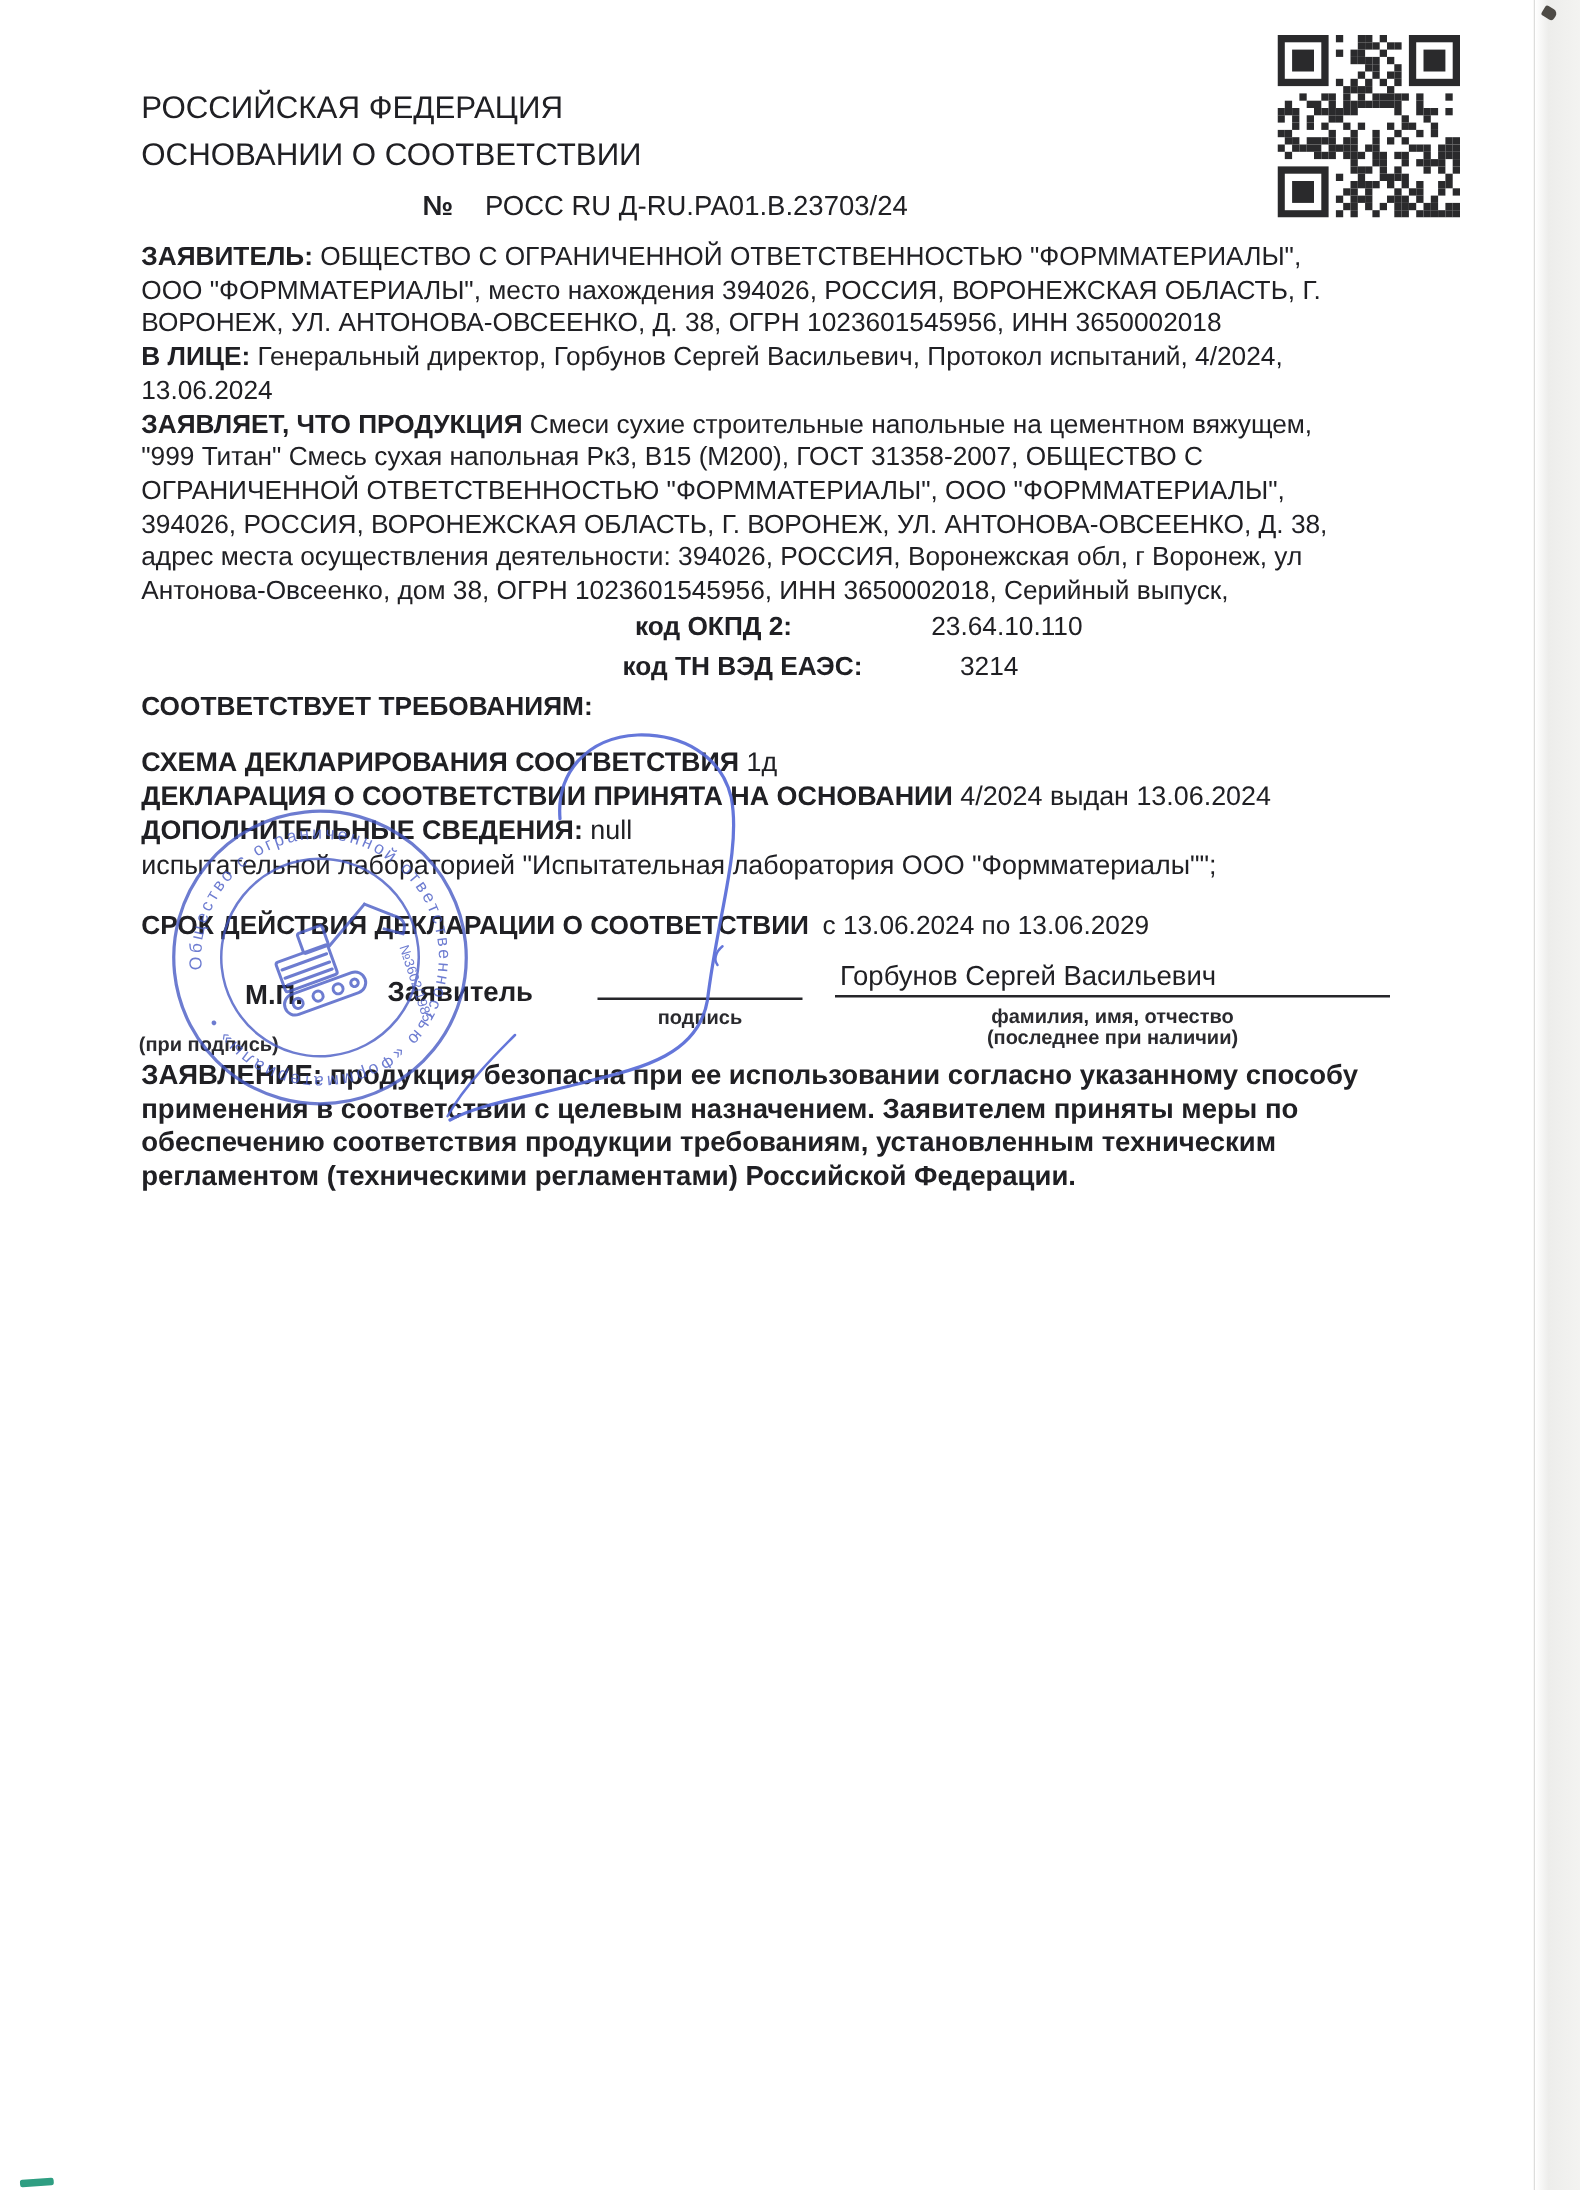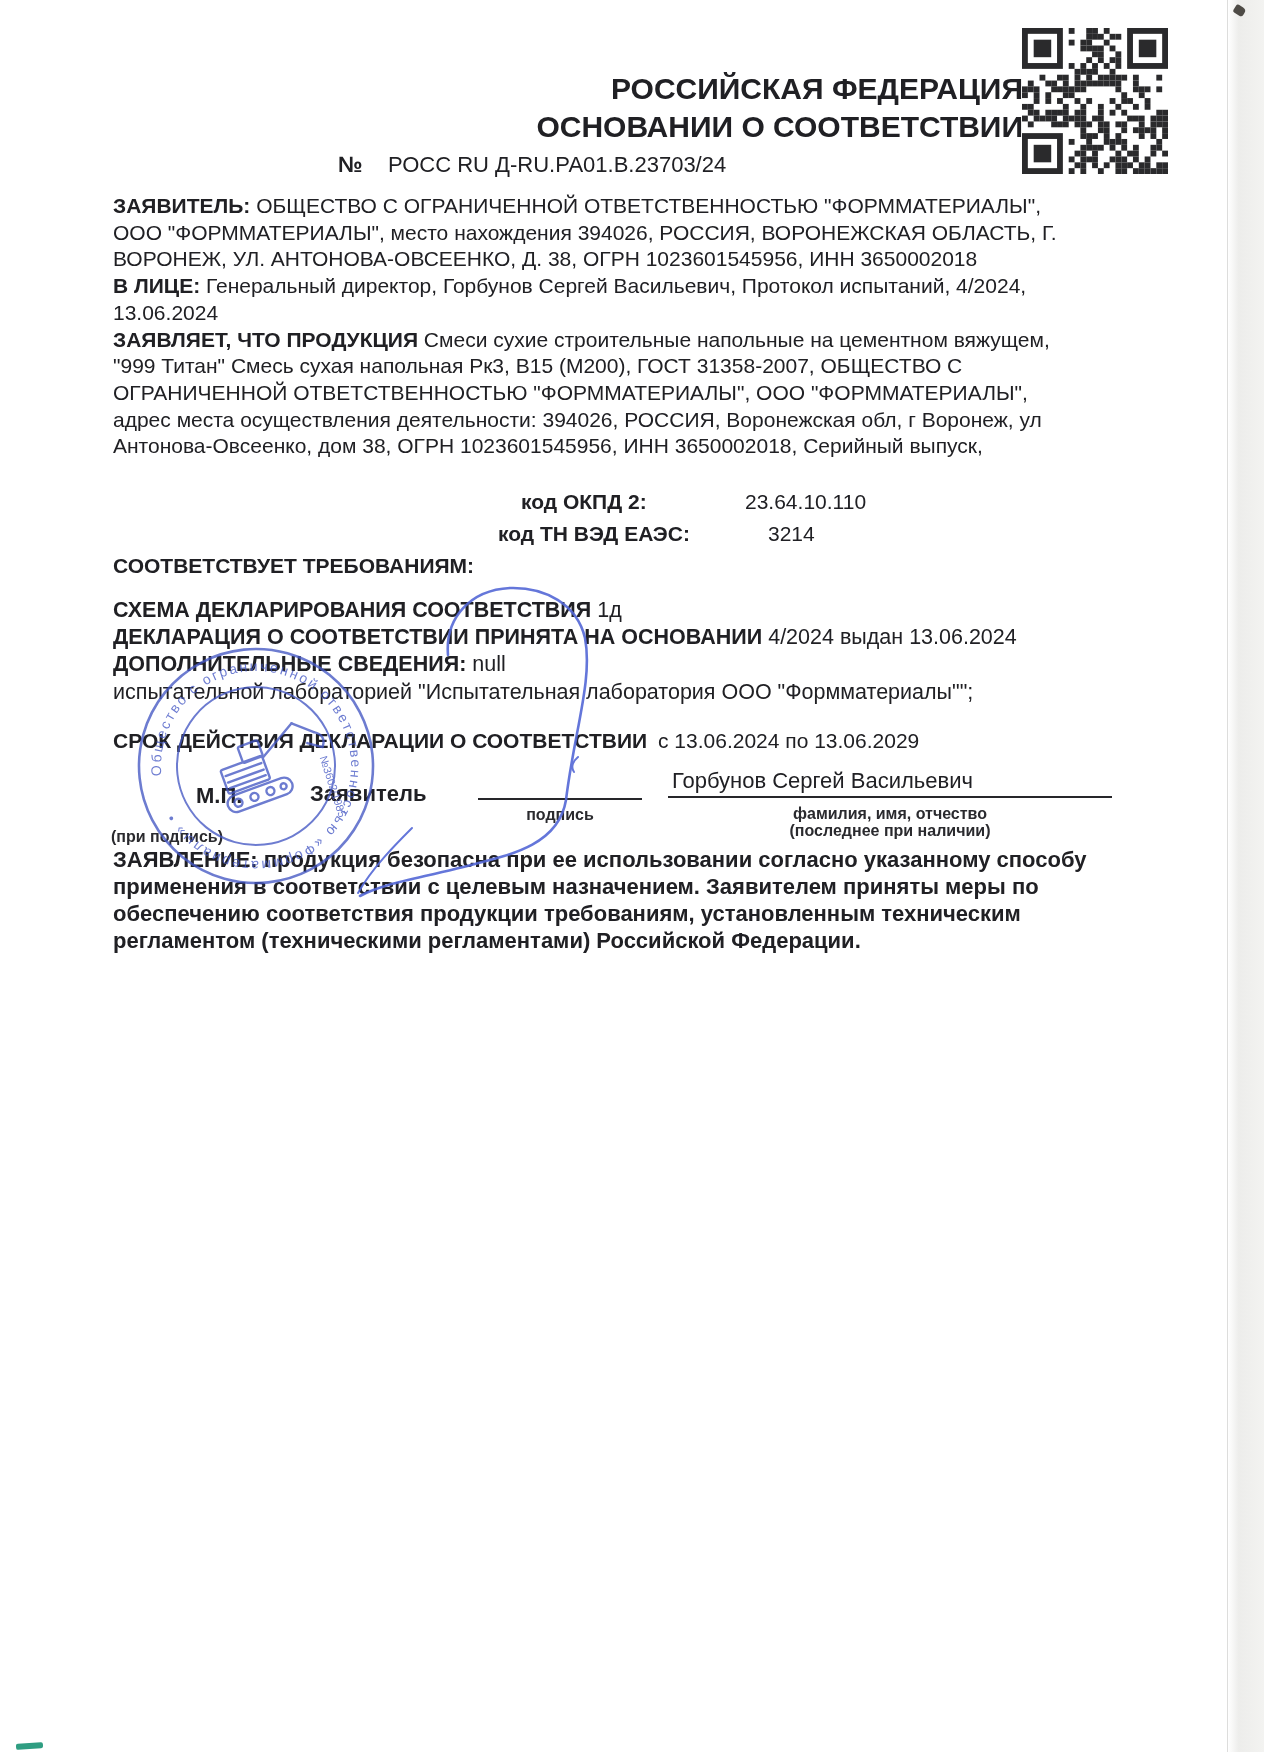--- a/index.html
+++ b/index.html
@@ -4,21 +4,21 @@
 <style>
   html,body{margin:0;padding:0;}
   body{width:1264px;height:1752px;position:relative;background:#ffffff;
        font-family:"Liberation Sans","DejaVu Sans",sans-serif;color:#202024;
        overflow:hidden;-webkit-font-smoothing:antialiased;}
   .abs{position:absolute;white-space:nowrap;}
   .b{font-weight:700;}
   .body-text{font-size:21px;line-height:26.7px;}
   .mid-text{font-size:21.5px;line-height:27.2px;}
   .stmt-text{font-size:22px;line-height:27px;font-weight:700;}
-  .h-center{left:113px;width:910px;text-align:right;font-weight:700;font-size:30px;}
+  .h-center{left:113px;width:910px;text-align:left;font-weight:400;font-size:25px;}
   .small-cap{font-size:16px;font-weight:700;color:#2a2a2e;}
   .rule{position:absolute;height:2px;background:#26262a;}
   .tl{white-space:nowrap;}
   
   .scan-edge{position:absolute;right:0;top:0;width:36px;height:1752px;
       background:linear-gradient(to right,#ffffff 0%,#ededeb 30%,#f3f3f1 100%);
       border-left:1px solid #dddddc;}
   .speck{position:absolute;left:1234px;top:6px;width:11px;height:9px;background:#4e4b46;
       border-radius:2px 4px 3px 2px;transform:rotate(32deg);}
   .corner-mark{position:absolute;left:16px;top:1743px;width:27px;height:6px;background:#2f9e82;
@@ -269,25 +269,26 @@
 
 <div class="abs body-text" style="left:113px;top:193px;" id="bodyLines">
     <div class="tl"><span class="b">ЗАЯВИТЕЛЬ:</span><span> ОБЩЕСТВО С ОГРАНИЧЕННОЙ ОТВЕТСТВЕННОСТЬЮ "ФОРММАТЕРИАЛЫ",</span></div>
     <div class="tl"><span>ООО "ФОРММАТЕРИАЛЫ", место нахождения 394026, РОССИЯ,  ВОРОНЕЖСКАЯ ОБЛАСТЬ, Г.</span></div>
     <div class="tl"><span>ВОРОНЕЖ, УЛ. АНТОНОВА-ОВСЕЕНКО, Д. 38, ОГРН 1023601545956, ИНН 3650002018</span></div>
     <div class="tl"><span class="b">В ЛИЦЕ:</span><span> Генеральный директор, Горбунов Сергей Васильевич, Протокол испытаний, 4/2024,</span></div>
     <div class="tl"><span>13.06.2024</span></div>
     <div class="tl"><span class="b">ЗАЯВЛЯЕТ, ЧТО ПРОДУКЦИЯ</span><span> Смеси сухие строительные напольные на цементном вяжущем,</span></div>
     <div class="tl"><span>"999 Титан" Смесь сухая напольная Рк3, В15 (М200), ГОСТ 31358-2007, ОБЩЕСТВО С</span></div>
     <div class="tl"><span>ОГРАНИЧЕННОЙ ОТВЕТСТВЕННОСТЬЮ "ФОРММАТЕРИАЛЫ", ООО "ФОРММАТЕРИАЛЫ",</span></div>
+    <div class="tl"><span>394026, РОССИЯ,  ВОРОНЕЖСКАЯ ОБЛАСТЬ, Г. ВОРОНЕЖ, УЛ. АНТОНОВА-ОВСЕЕНКО, Д. 38,</span></div>
     <div class="tl"><span>адрес места осуществления деятельности: 394026, РОССИЯ, Воронежская обл, г Воронеж, ул</span></div>
     <div class="tl"><span>Антонова-Овсеенко, дом 38, ОГРН 1023601545956, ИНН 3650002018, Серийный выпуск,</span></div>
   </div>
 
-<div class="abs b body-text" style="left:521px;top:489px;">код ОКПД 2:</div>
+<div class="abs b body-text" style="left:508px;top:489px;">код ОКПД 2:</div>
 <div class="abs body-text" style="left:745px;top:489px;">23.64.10.110</div>
 <div class="abs b body-text" style="left:498px;top:521px;">код ТН ВЭД ЕАЭС:</div>
 <div class="abs body-text" style="left:728px;top:521px;margin-left:40px;">3214</div>
 
 <div class="abs b body-text" style="left:113px;top:553px;">СООТВЕТСТВУЕТ ТРЕБОВАНИЯМ:</div>
 
 <div class="abs mid-text" style="left:113px;top:597px;" id="midLines">
     <div class="tl"><span class="b">СХЕМА ДЕКЛАРИРОВАНИЯ СООТВЕТСТВИЯ</span><span>  1д</span></div>
     <div class="tl"><span class="b">ДЕКЛАРАЦИЯ О СООТВЕТСТВИИ ПРИНЯТА НА ОСНОВАНИИ</span><span> 4/2024 выдан 13.06.2024</span></div>
     <div class="tl"><span class="b">ДОПОЛНИТЕЛЬНЫЕ СВЕДЕНИЯ:</span><span> null</span></div>

